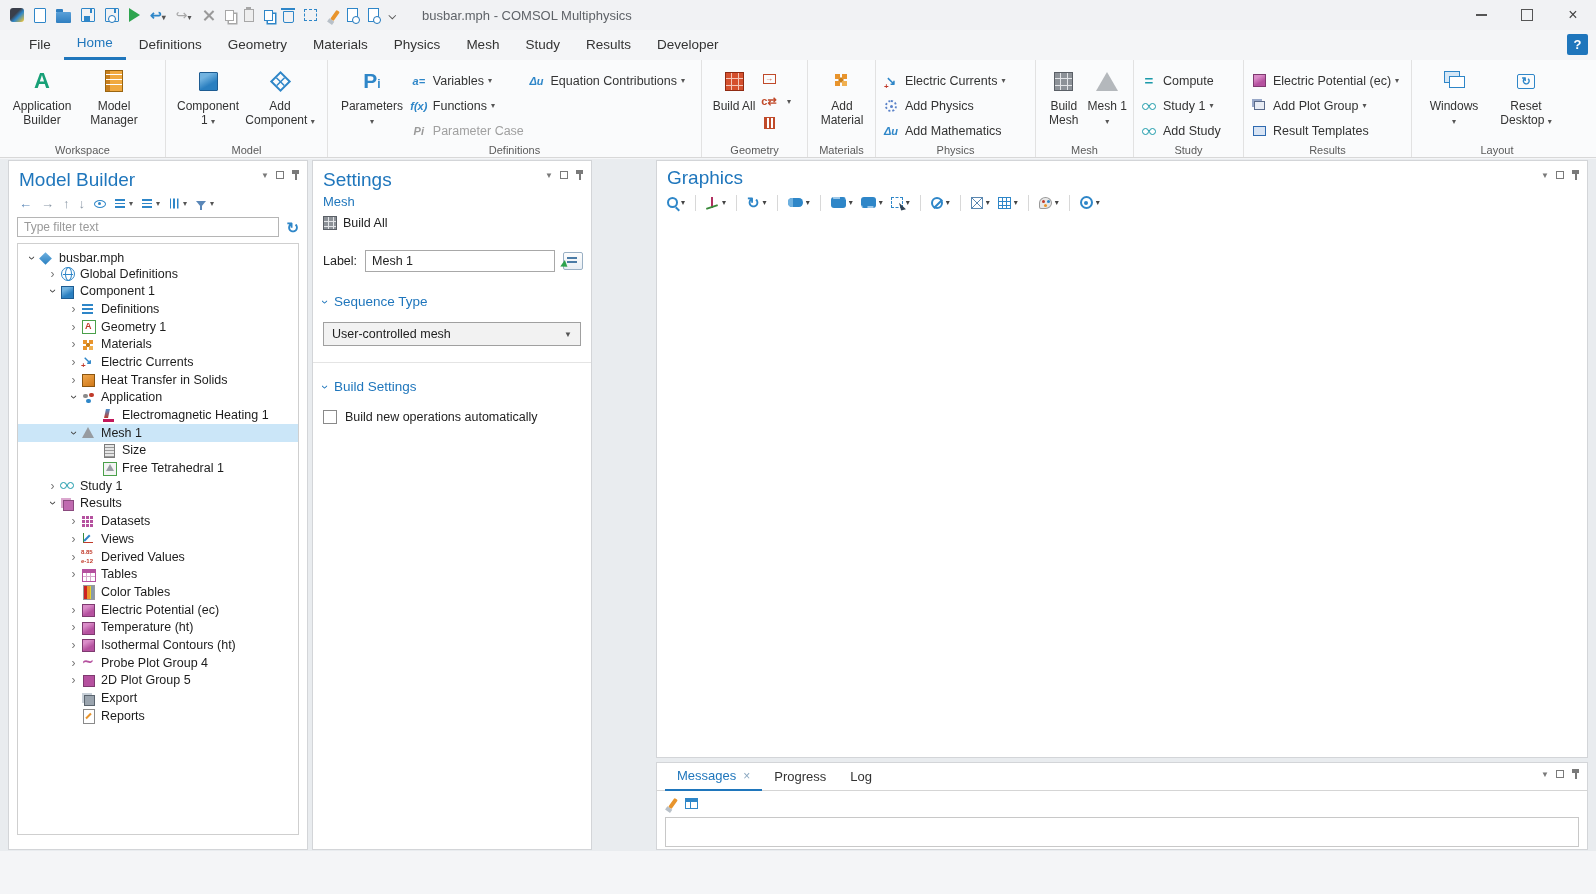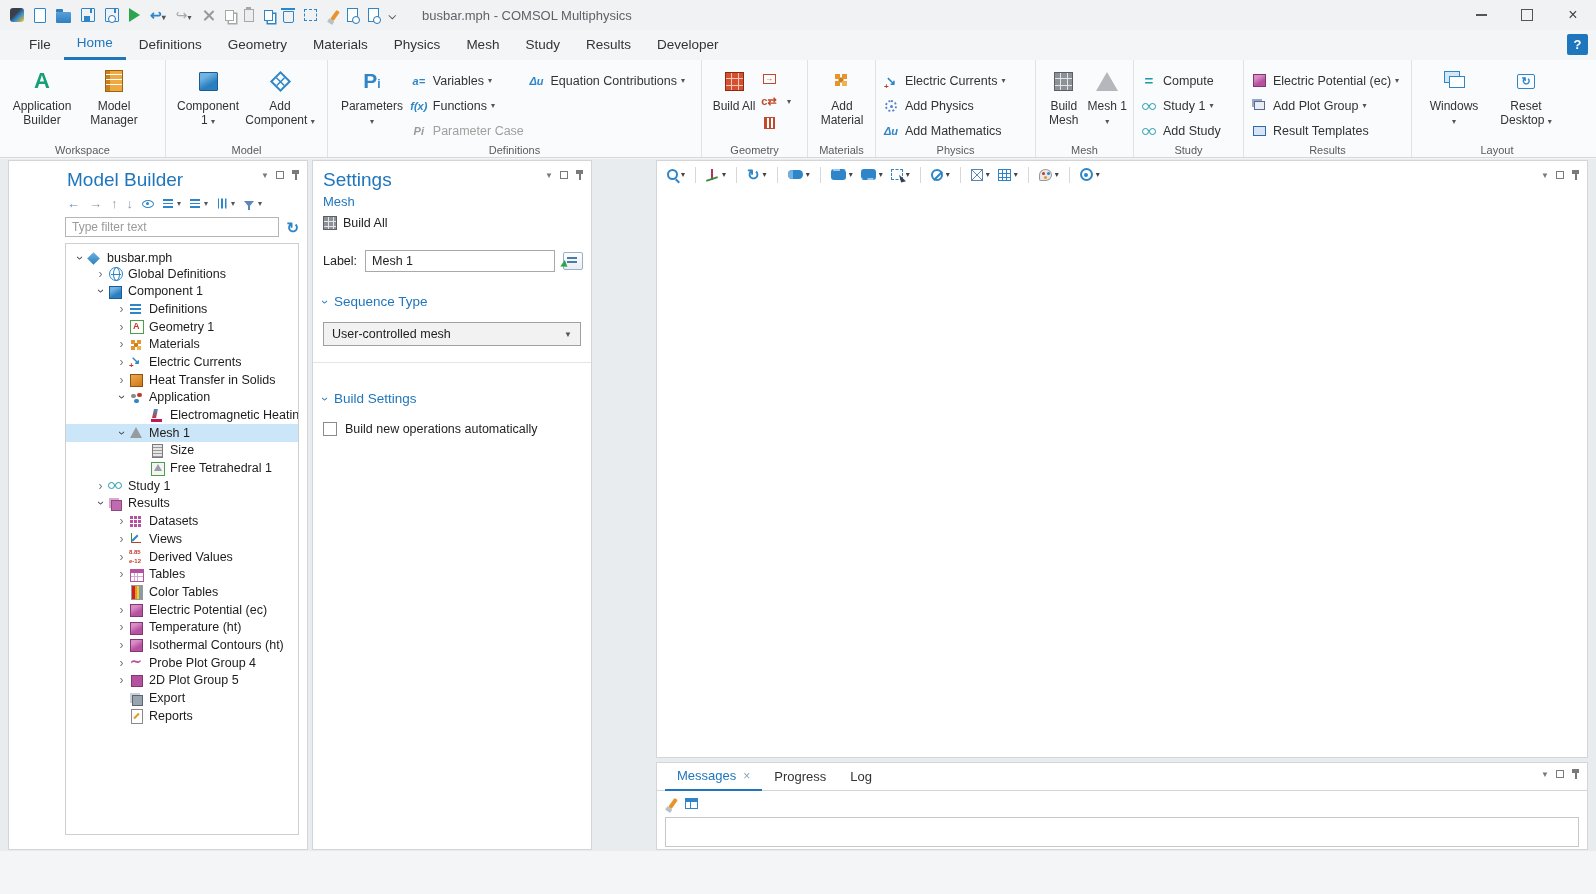--- a/index.html
+++ b/index.html
@@ -105,21 +105,21 @@
   .panel { position:absolute; background:#fff; border:1px solid #d3d5d8; }
   .ptitle { font-size:19px; color:#1f76bc; }
   .winbtns { position:absolute; right:7px; top:9px; display:flex; align-items:center; gap:7px; }
   .wb-chev { color:#7a7a7a; font-size:8px; }
   .wb-float { width:8px; height:8px; border:1.3px solid #7a7a7a; display:inline-block;}
   .wb-pin { width:9px; height:10px; position:relative; display:inline-block;}
   .wb-pin:before { content:""; position:absolute; left:1px; top:0; width:7px; height:4px; background:#7a7a7a;}
   .wb-pin:after { content:""; position:absolute; left:4px; top:4px; width:1.6px; height:6px; background:#7a7a7a;}
 
   
-  #model-builder { left:8px; top:1px; width:300px; height:690px;padding-left:48px; }
+  #model-builder { left:8px; top:1px; width:300px; height:690px; }
   .mb-head { padding:8px 0 0 10px; }
   .mb-tools { display:flex; align-items:center; gap:9px; padding:5px 0 4px 10px; color:#8a97a5; font-size:13px; }
   .mbt { display:inline-flex; align-items:center; }
   .mb-eye { width:12px; height:8px; border:1.6px solid #2e86c8; border-radius:50%; position:relative;}
   .mb-eye:before { content:""; position:absolute; left:3px; top:1.5px; width:3px; height:3px; background:#2e86c8; border-radius:50%;}
   .mb-bars { width:10px; height:9px; background:linear-gradient(#2e86c8 0 1.6px,#fff0 1.6px 3.6px,#2e86c8 3.6px 5.2px,#fff0 5.2px 7.2px,#2e86c8 7.2px 8.8px,#fff0 8.8px);}
   .mb-funnel { width:0; height:0; border-left:5px solid transparent; border-right:5px solid transparent; border-top:6px solid #5a87b8; position:relative;}
   .mb-funnel:after { content:""; position:absolute; left:-1px; top:-6px; width:2px; height:9px; background:#5a87b8;}
   .mb-filter { display:flex; align-items:center; padding:2px 8px 4px 8px; gap:7px;}
   .mb-filter input { flex:1; height:20px; border:1px solid #b5b5b5; padding:0 6px; font-size:12px; color:#333; font-family:inherit;}
@@ -709,31 +709,32 @@
       </div>
       <div class="st-sect">
         <span class="schev">›</span>
         <span>Sequence Type</span>
       </div>
       <div class="st-select">
         <span>User-controlled mesh</span>
         <span class="ddl">▼</span>
       </div>
       <div class="st-divider" style="margin-top:16px"></div>
-      <div class="st-sect" style="margin-top:28px">
+      <div class="st-sect" style="margin-top:16px">
         <span class="schev">›</span>
         <span>Build Settings</span>
       </div>
       <div class="st-check">
         <span class="box"></span>
         <span>Build new operations automatically</span>
       </div>
     </div>
 
     <div class="panel" id="graphics">
+      <div class="gx-head ptitle">Graphics</div>
       <div class="winbtns">
         <span class="wb-chev">▼</span>
         <span class="wb-float"></span>
         <span class="wb-pin"></span>
       </div>
       <div class="gx-tools">
         <span class="gt">
             <span class="g-zoom"></span>
             <span class="car">▾</span>
           </span>

